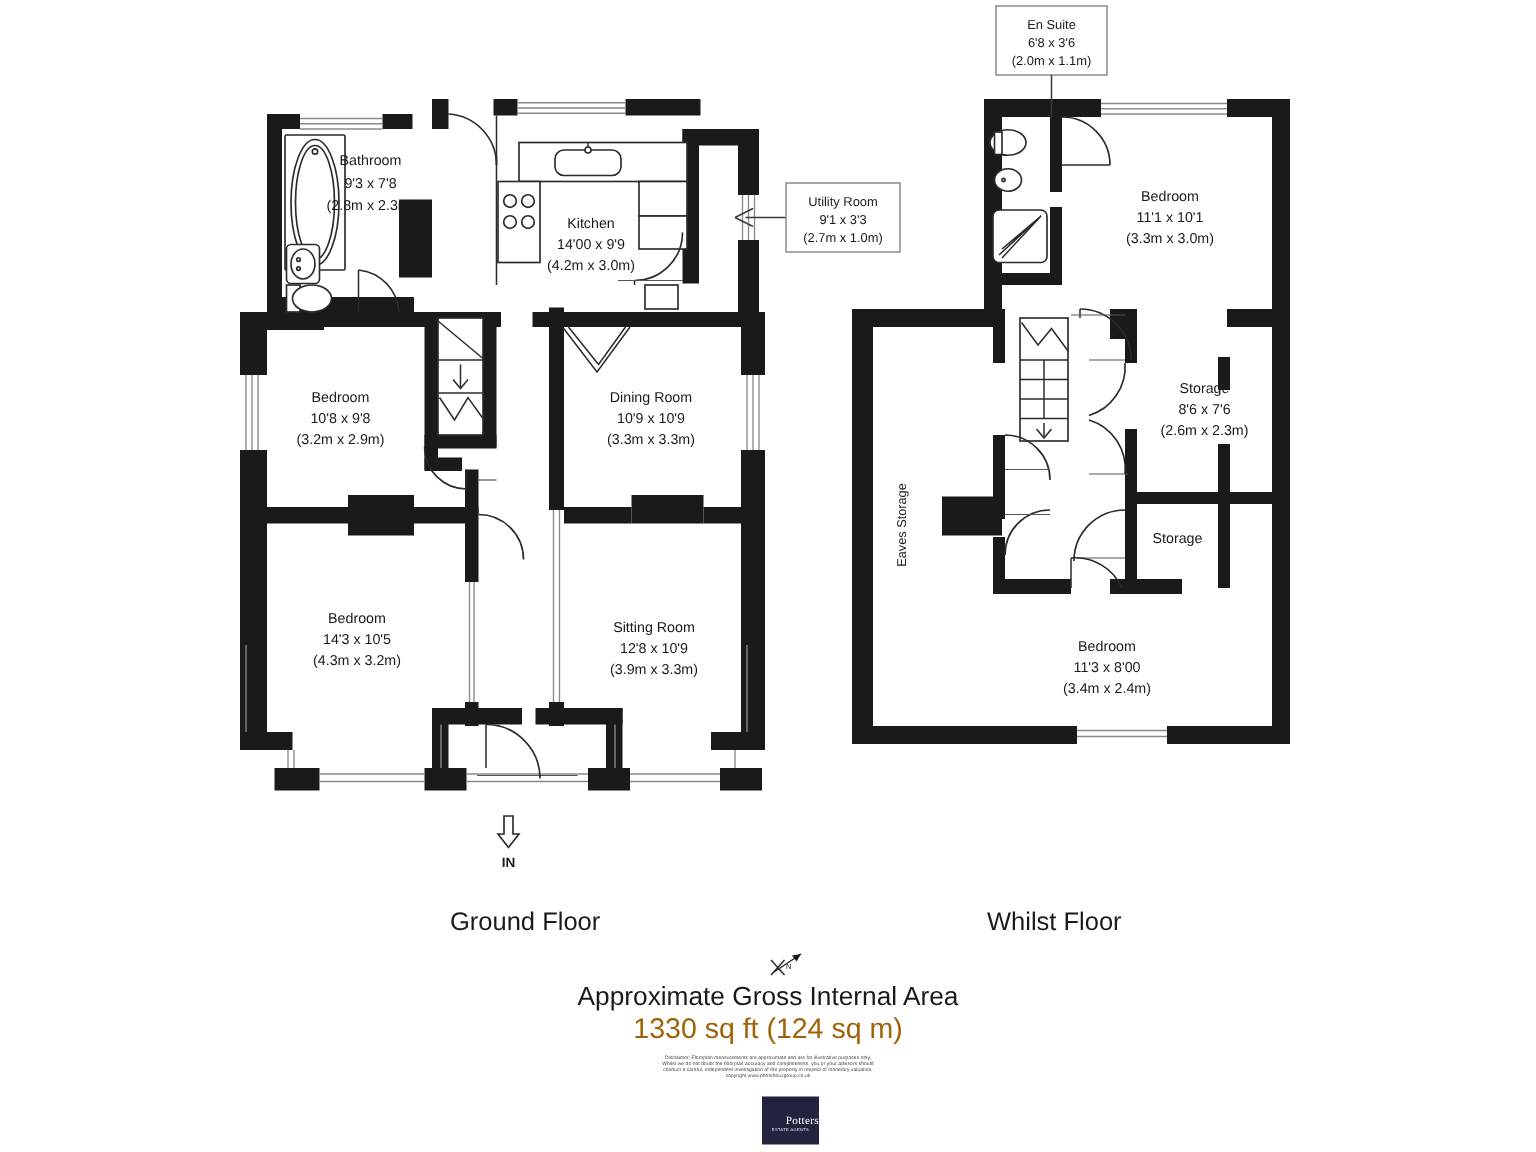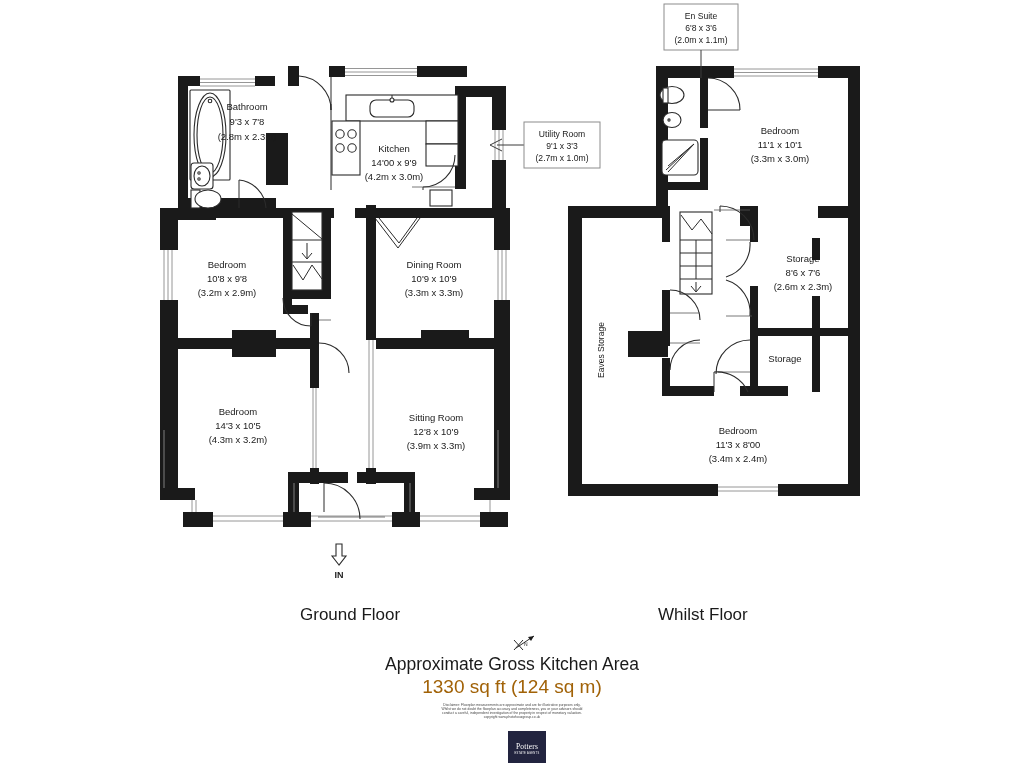--- a/index.html
+++ b/index.html
@@ -74,20 +74,21 @@
     width: 38px; height: 32px;
     background: #22243f;
     color: #ffffff;
     text-align: center;
   }
   #logo .logo-name {
     font-family: "Liberation Serif", serif;
     font-size: 7.5px;
     margin-top: 11px;
     letter-spacing: 0.2px;
+    text-align: right;
   }
   #logo .logo-sub {
     font-size: 2.6px;
     letter-spacing: 0.3px;
     margin-top: 1px;
   }
 </style>
 </head>
 <body>
 
@@ -416,21 +417,21 @@
       <path class="wall" d="M 534 636 L 528 637 L 531 641 Z"></path>
       <path class="thinline" d="M 514 640 L 523 650 M 523 640 L 514 650"></path>
       <text x="524" y="646" font-size="5" fill="#1a1a1a">N</text>
     </g>
   </svg>
 
   <div class="floor-title" id="ground-title">Ground Floor</div>
   <div class="floor-title" id="first-title">Whilst Floor</div>
 
   <div id="area-block">
-    <div id="area-line1">Approximate Gross Kitchen Area</div>
+    <div id="area-line1">Approximate Gross Internal Area</div>
     <div id="area-line2">1330 sq ft  (124 sq m)</div>
   </div>
 
   <div id="disclaimer">
     <div>Disclaimer: Floorplan measurements are approximate and are for illustrative purposes only.</div>
     <div>Whilst we do not doubt the floorplan accuracy and completeness, you or your advisors should</div>
     <div>conduct a careful, independent investigation of the property in respect of monetary valuation.</div>
     <div>copyright www.photohouzgroup.co.uk</div>
   </div>
 

